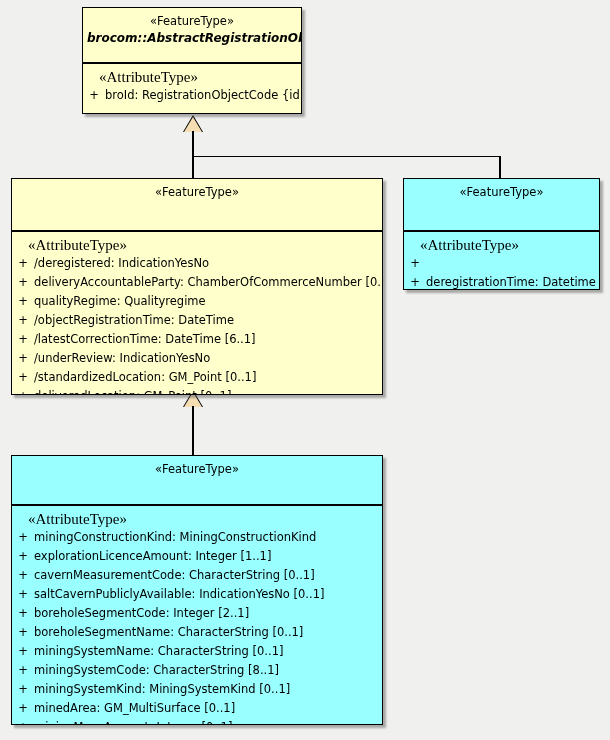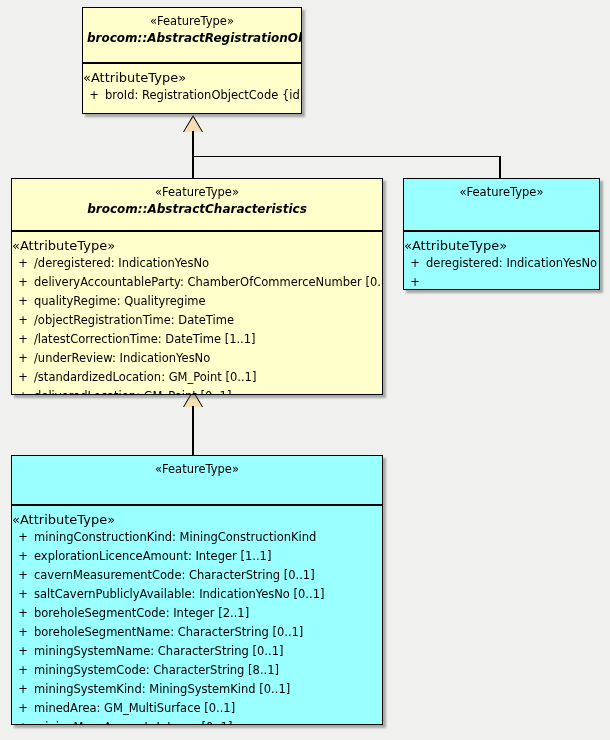--- a/index.html
+++ b/index.html
@@ -51,23 +51,25 @@
     white-space: nowrap;
     padding-top: 1px;
   }
   .class-name.abstract { font-style: italic; }
 
   .class-body {
     box-sizing: border-box;
     padding: 5px 0 5px 0;
   }
   .attr-stereotype {
-    font-size: 13px;
+    font-size: 15px;
     line-height: 17px;
-    white-space: nowrap;
+    padding-left: 16px;
+    white-space: nowrap;
+    font-family: Liberation Serif, serif;
   }
   .attr-row {
     display: flex;
     font-size: 11.5px;
     line-height: 19px;
     white-space: nowrap;
   }
   .attr-vis {
     width: 22px;
     text-align: center;
@@ -132,21 +134,20 @@
       <div class="attr-row">
         <span class="attr-vis">+</span>
         <span class="attr-text">broId: RegistrationObjectCode {id}</span>
       </div>
     </div>
   </div>
 
   <div class="uml-class yellow" style="left:11px; top:178px; width:372px; height:217px;">
     <div class="class-header" style="height:53px;">
       <div class="stereotype">«FeatureType»</div>
-      <div class="class-name abstract">brocom::AbstractCharacteristics</div>
     </div>
     <div class="class-body">
       <div class="attr-stereotype">«AttributeType»</div>
 
       <div class="attr-row">
         <span class="attr-vis">+</span>
         <span class="attr-text">/deregistered: IndicationYesNo</span>
       </div>
       <div class="attr-row">
         <span class="attr-vis">+</span>
@@ -155,21 +156,21 @@
       <div class="attr-row">
         <span class="attr-vis">+</span>
         <span class="attr-text">qualityRegime: Qualityregime</span>
       </div>
       <div class="attr-row">
         <span class="attr-vis">+</span>
         <span class="attr-text">/objectRegistrationTime: DateTime</span>
       </div>
       <div class="attr-row">
         <span class="attr-vis">+</span>
-        <span class="attr-text">/latestCorrectionTime: DateTime [1..1]</span>
+        <span class="attr-text">/latestCorrectionTime: DateTime [6..1]</span>
       </div>
       <div class="attr-row">
         <span class="attr-vis">+</span>
         <span class="attr-text">/underReview: IndicationYesNo</span>
       </div>
       <div class="attr-row">
         <span class="attr-vis">+</span>
         <span class="attr-text">/standardizedLocation: GM_Point [0..1]</span>
       </div>
       <div class="attr-row">
@@ -180,24 +181,24 @@
   </div>
 
   <div class="uml-class cyan" style="left:403px; top:178px; width:197px; height:112px;">
     <div class="class-header" style="height:53px;">
       <div class="stereotype">«FeatureType»</div>
     </div>
     <div class="class-body">
       <div class="attr-stereotype">«AttributeType»</div>
       <div class="attr-row">
         <span class="attr-vis">+</span>
-        <span class="attr-text">deregistered: IndicationYesNo</span>
-      </div>
-      <div class="attr-row">
-        <span class="attr-vis">+</span>
+      </div>
+      <div class="attr-row">
+        <span class="attr-vis">+</span>
+        <span class="attr-text">deregistrationTime: Datetime</span>
       </div>
     </div>
   </div>
 
   <div class="uml-class cyan" style="left:11px; top:455px; width:372px; height:270px;">
     <div class="class-header" style="height:50px;">
       <div class="stereotype">«FeatureType»</div>
     </div>
     <div class="class-body">
       <div class="attr-stereotype">«AttributeType»</div>

